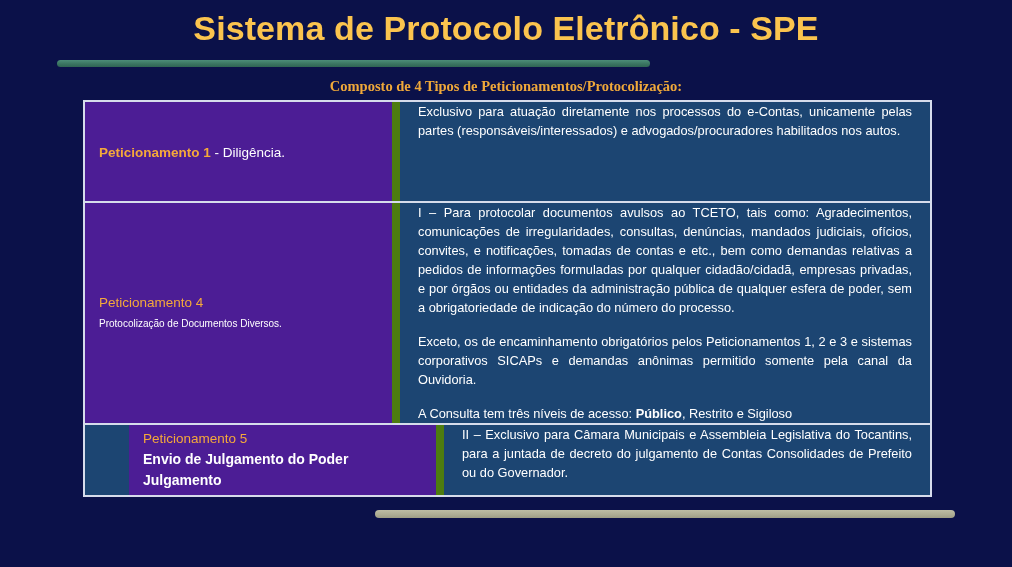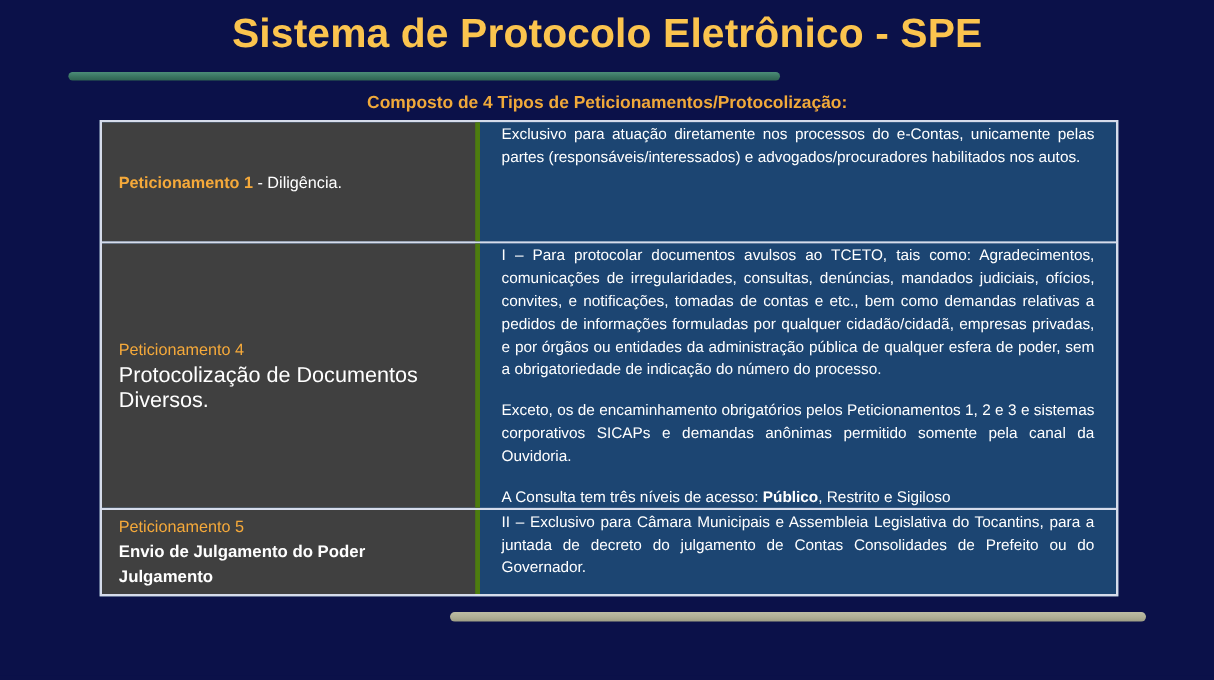--- a/index.html
+++ b/index.html
@@ -62,55 +62,56 @@
     position: absolute;
     left: 0;
     top: 76px;
     width: 1012px;
     text-align: center;
     font-size: 14.5px;
     font-weight: bold;
     color: #f0a93a;
     line-height: 20px;
     white-space: nowrap;
+    font-family: Liberation Serif, serif;
   }
 
   
   .table {
     position: absolute;
     left: 83px;
     top: 100px;
     width: 849px;
     height: 397px;
     border: 2px solid #d6dceb;
     box-sizing: border-box;
     background: #1c4572;
     display: flex;
     flex-direction: column;
   }
   .row {
     display: flex;
     box-sizing: border-box;
     border-bottom: 2px solid #d6dceb;
   }
-  .row:last-child { border-bottom: none; }
+  .row:last-child { border-bottom: none; padding-left: 44px; }
   .row-1 { height: 101px; }
   .row-2 { height: 222px; }
   .row-3 { height: 70px; }
 
   .cell-left {
     width: 315px;
     flex: 0 0 315px;
     box-sizing: border-box;
-    border-right: 4px solid #4d7c0f;
+    border-right: 8px solid #4d7c0f;
     padding: 0 14px 0 14px;
     display: flex;
     flex-direction: column;
     justify-content: center;
-    background: #404040;
+    background: #4c1d95;
   }
   .cell-right {
     flex: 1 1 auto;
     box-sizing: border-box;
     padding: 0 18px 0 18px;
     display: flex;
     flex-direction: column;
     background: #1c4572;
   }
   .row-1 .cell-left { padding-top: 2px; justify-content: center; }
@@ -126,21 +127,21 @@
     font-weight: bold;
   }
   .pet-head {
     color: #f5a93a;
     font-weight: normal;
     font-size: 13.5px;
     line-height: 20px;
   }
   .pet-sub {
     color: #ffffff;
-    font-size: 18px;
+    font-size: 10px;
     line-height: 21px;
   }
   .pet-sub-bold {
     color: #ffffff;
     font-size: 14px;
     font-weight: bold;
     line-height: 21px;
   }
 
   .para {

